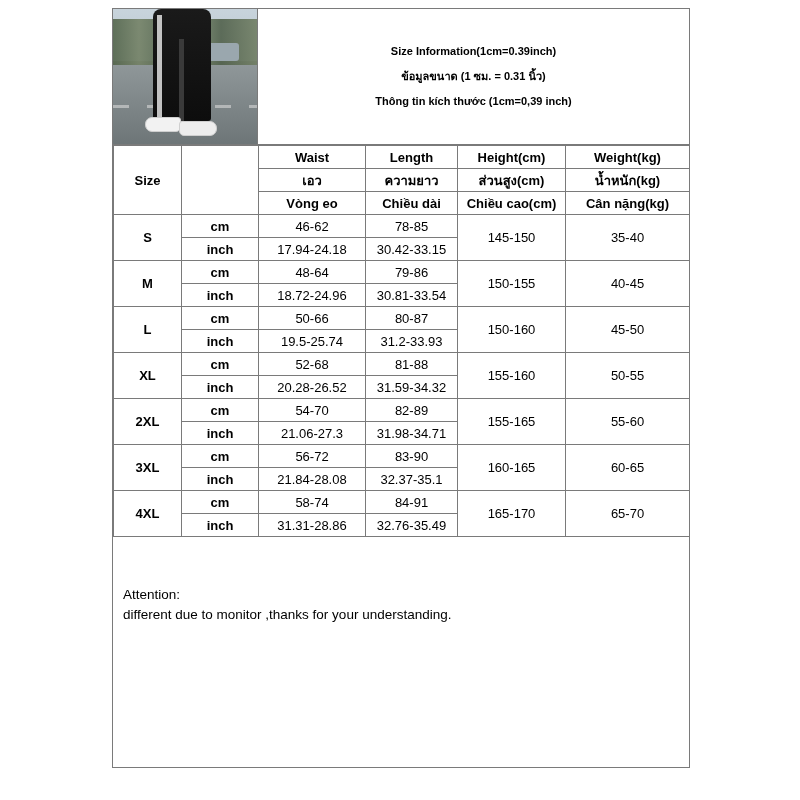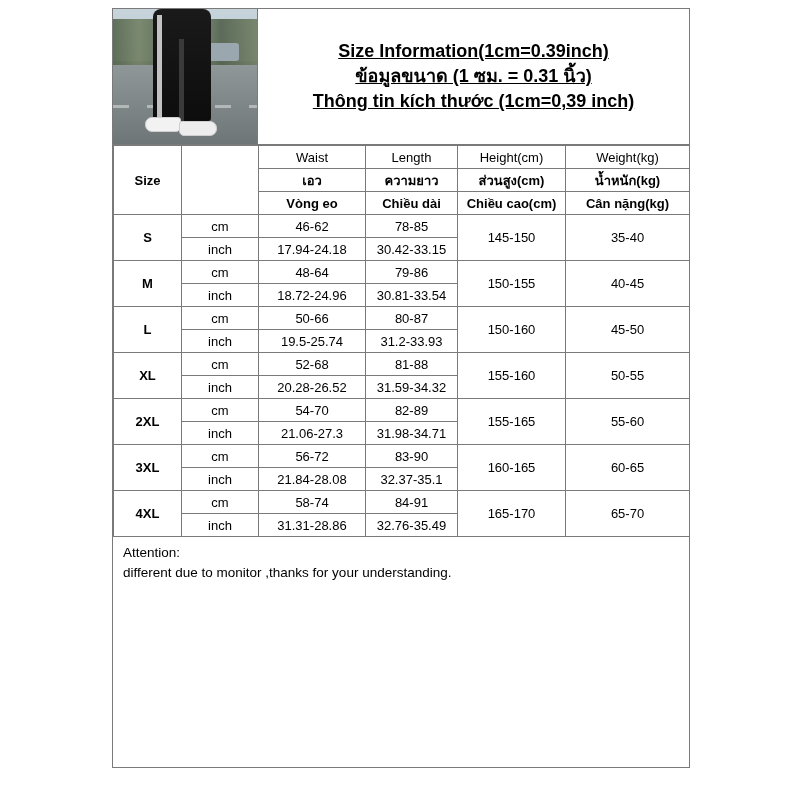--- a/index.html
+++ b/index.html
@@ -93,25 +93,24 @@
     flex: 1;
     display: flex;
     flex-direction: column;
     align-items: center;
     justify-content: center;
     padding: 6px 8px;
     box-sizing: border-box;
   }
   .title-line {
     font-weight: bold;
-    font-size: 18px;
+    font-size: 11px;
     line-height: 25px;
     text-align: center;
     white-space: nowrap;
-    text-decoration: underline;
   }
   
   table.size-table {
     width: 100%;
     border-collapse: collapse;
     table-layout: fixed;
   }
   table.size-table td {
     border: 1px solid #7a7a7a;
     text-align: center;
@@ -120,34 +119,35 @@
     padding: 0;
     height: 22px;
   }
   .col-size  { width: 68px; }
   .col-unit  { width: 77px; }
   .col-waist { width: 107px; }
   .col-len   { width: 92px; }
   .col-h     { width: 108px; }
   .col-w     { width: 124px; }
 
-  .hdr { font-weight: normal; font-size: 13.5px; height: 26px; margin-top: 11px; }
+  .hdr { font-weight: bold; font-size: 13.5px; height: 26px; margin-top: 11px; }
   .hdr-sm { font-weight: bold; font-size: 13px; height: 26px; }
   .size-label { font-weight: bold; font-size: 15px; }
   .size-word { font-weight: bold; font-size: 20px; }
-  .unit-cell { font-weight: normal; font-size: 13px; margin-top: 20px; }
+  .unit-cell { font-weight: bold; font-size: 13px; margin-top: 20px; }
   .val { font-size: 14px; margin-top: 40px; }
   .hw { font-size: 14px; }
   .row-tall td { height: 32px; }
 
   
   .attention {
     padding: 6px 8px 4px 10px;
     font-size: 13.5px;
     line-height: 20px;
+    margin-top: 42px;
   }
   .attention p { margin: 0; }
 </style>
 </head>
 <body>
 
 <div id="sheet">
   <div class="outer">
 
     <div class="top-block">

